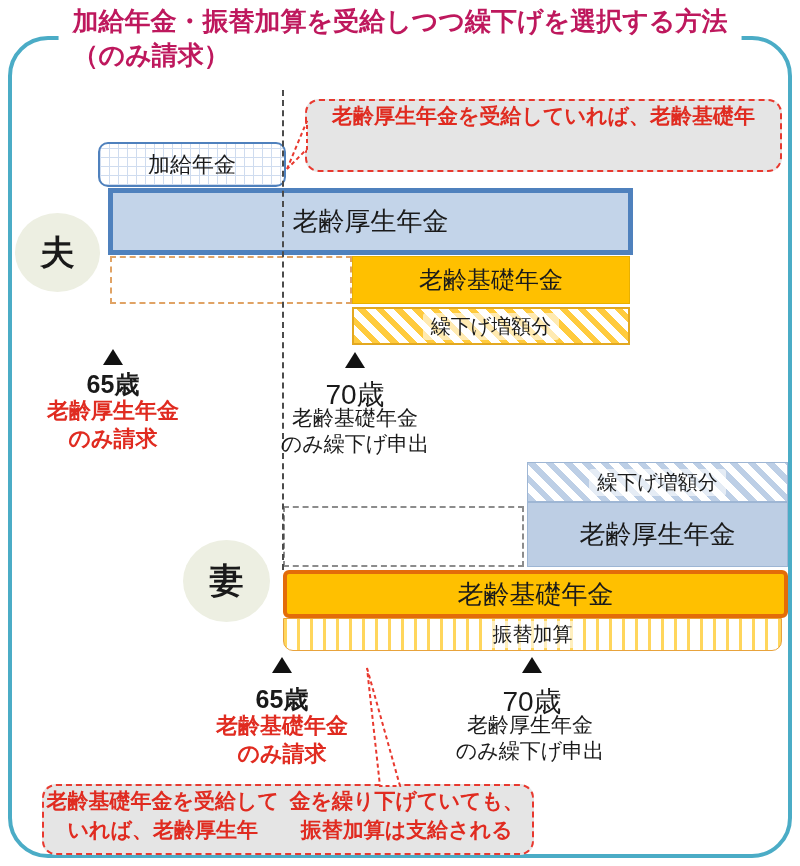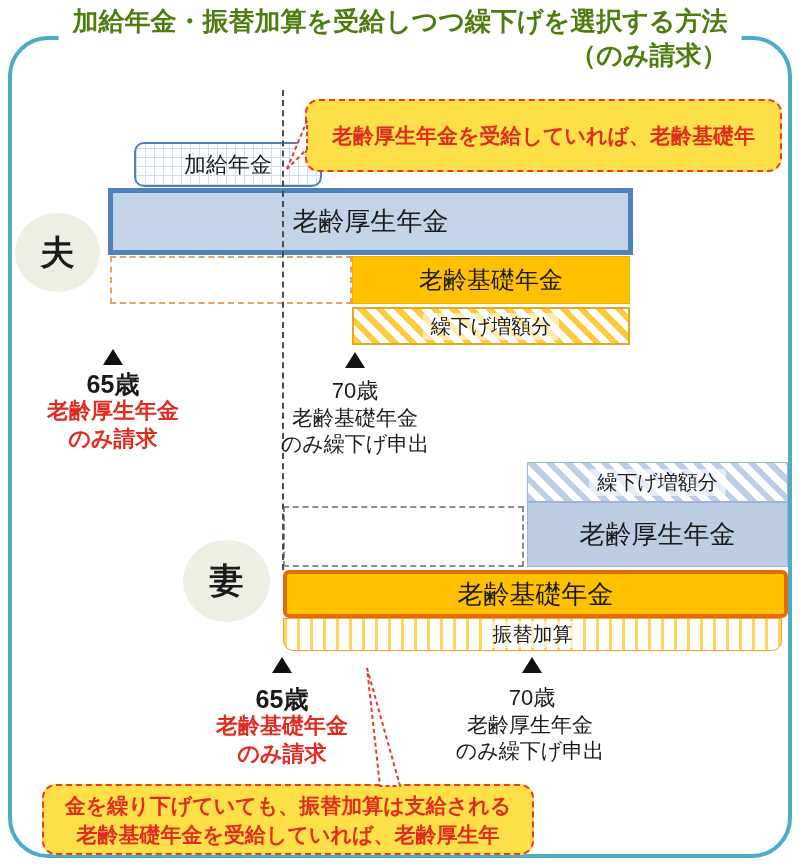--- a/index.html
+++ b/index.html
@@ -3,31 +3,31 @@
 <meta charset="utf-8">
 <style>
   html,body{margin:0;padding:0;background:#fff;}
   .stage{position:relative;width:800px;height:866px;background:#fff;overflow:hidden;
          font-family:"Liberation Sans","DejaVu Sans",sans-serif;color:#1a1a1a;}
   .abs{position:absolute;box-sizing:border-box;}
   
   .frame{left:8px;top:36px;width:784px;height:822px;border:4px solid #4BACC6;border-radius:40px;}
   
   .title{top:4px;left:50%;transform:translateX(-50%);background:#fff;padding:0 14px;
-         text-align:right;color:#4d7c0f;font-size:26px;font-weight:bold;line-height:34px;
+         text-align:left;color:#be185d;font-size:26px;font-weight:bold;line-height:34px;
          white-space:nowrap;z-index:3;}
   
   .vline{left:282px;top:90px;height:480px;width:0;border-left:2px dashed #4b4b4b;z-index:2;}
   
   .bar{display:flex;align-items:center;justify-content:center;z-index:1;}
   .bar span{pointer-events:none;}
   .kakyu{left:98px;top:142px;width:188px;height:45px;border:2px solid #4F81BD;border-radius:10px;
          font-size:22px;background-color:#fff;background-image:
          repeating-linear-gradient(0deg,#cfdcef 0 1px,transparent 1px 9px),
-         repeating-linear-gradient(90deg,#cfdcef 0 1px,transparent 1px 9px); margin-left: 36px;}
+         repeating-linear-gradient(90deg,#cfdcef 0 1px,transparent 1px 9px);}
   .h-blue{left:108px;top:188px;width:525px;height:67px;background:#C3D4E9;border:5px solid #4F81BD;font-size:26px;}
   .h-dashed{left:110px;top:256px;width:242px;height:48px;border:2px dashed #E0A365;background:#fff;}
   .h-orange{left:352px;top:256px;width:278px;height:48px;background:#FFC000;border:1px solid #E8B000;font-size:24px;}
   .h-hatch{left:352px;top:307px;width:278px;height:38px;border:2px solid #E3A820;font-size:20px;
            background:repeating-linear-gradient(45deg,#FFCB3D 0 6px,#ffffff 6px 13px);}
   .w-hatch{left:527px;top:462px;width:261px;height:40px;border:1px solid #9eb6d4;font-size:20px;
            background:repeating-linear-gradient(45deg,#BDCFE6 0 6px,#ffffff 6px 13px);}
   .w-blue{left:527px;top:502px;width:261px;height:65px;background:#BDCEE4;border:1px solid #9eb6d4;font-size:26px;}
   .w-dashed{left:283px;top:506px;width:241px;height:61px;border:2px dashed #8c8c8c;background:#fff;}
   .w-orange{left:283px;top:570px;width:505px;height:48px;background:#FFC000;border:4px solid #E36C09;
@@ -40,26 +40,26 @@
           background:#EDEFE2;font-size:34px;font-weight:bold;}
   .c-h{left:15px;top:213px;width:85px;height:79px;}
   .c-w{left:183px;top:540px;width:87px;height:82px;}
   
   .tri{width:0;height:0;border-left:10px solid transparent;border-right:10px solid transparent;
        border-bottom:16px solid #111;z-index:2;}
   
   .lbl{text-align:center;z-index:2;}
   .b24{font-size:25px;font-weight:bold;}
   .r22{font-size:22px;font-weight:bold;color:#E02B20;}
-  .g22{font-size:22px;}
+  .g22{font-size:28px;}
   .g21{font-size:21px;}
   
   .callout{border:2px dashed #E8392F;border-radius:14px;color:#E02B20;font-weight:bold;font-size:21px;
-           line-height:29px;text-align:center;display:flex;flex-direction:column;justify-content:center;
-           background:#fde047;z-index:4;}
+           line-height:29px;text-align:center;display:flex;flex-direction:row;justify-content:center;
+           background:#e5e5e5;z-index:4;}
   .co-top{left:305px;top:99px;width:477px;height:73px;}
   .co-bottom{left:42px;top:784px;width:492px;height:71px;}
   .overlay{left:0;top:0;z-index:5;pointer-events:none;}
 </style>
 </head>
 <body>
 
 <div class="stage">
 
   <div class="abs frame"></div>
@@ -123,22 +123,22 @@
   <div class="abs lbl b24" style="left:222px;top:683px;width:120px;">65歳</div>
   <div class="abs lbl r22" style="left:192px;top:711px;width:180px;">老齢基礎年金</div>
   <div class="abs lbl r22" style="left:192px;top:739px;width:180px;">のみ請求</div>
 
   <div class="abs tri" style="left:522px;top:657px;"></div>
   <div class="abs lbl g22" style="left:472px;top:683px;width:120px;">70歳</div>
   <div class="abs lbl g21" style="left:440px;top:711px;width:180px;">老齢厚生年金</div>
   <div class="abs lbl g21" style="left:440px;top:737px;width:180px;">のみ繰下げ申出</div>
 
   <div class="abs callout co-bottom">
+    <span>老齢基礎年金を受給していれば、老齢厚生年</span>
     <span>金を繰り下げていても、振替加算は支給される</span>
-    <span>老齢基礎年金を受給していれば、老齢厚生年</span>
   </div>
 
   <svg class="abs overlay" width="800" height="866" viewBox="0 0 800 866">
     <polygon points="287,169 307,121 307,149" fill="#ffffff" stroke="#E8392F" stroke-width="2" stroke-dasharray="4 3"></polygon>
     <polygon points="367,668 400,786 380,786" fill="#ffffff" stroke="#E8392F" stroke-width="2" stroke-dasharray="4 3"></polygon>
   </svg>
 
 </div>
 
 </body></html>

